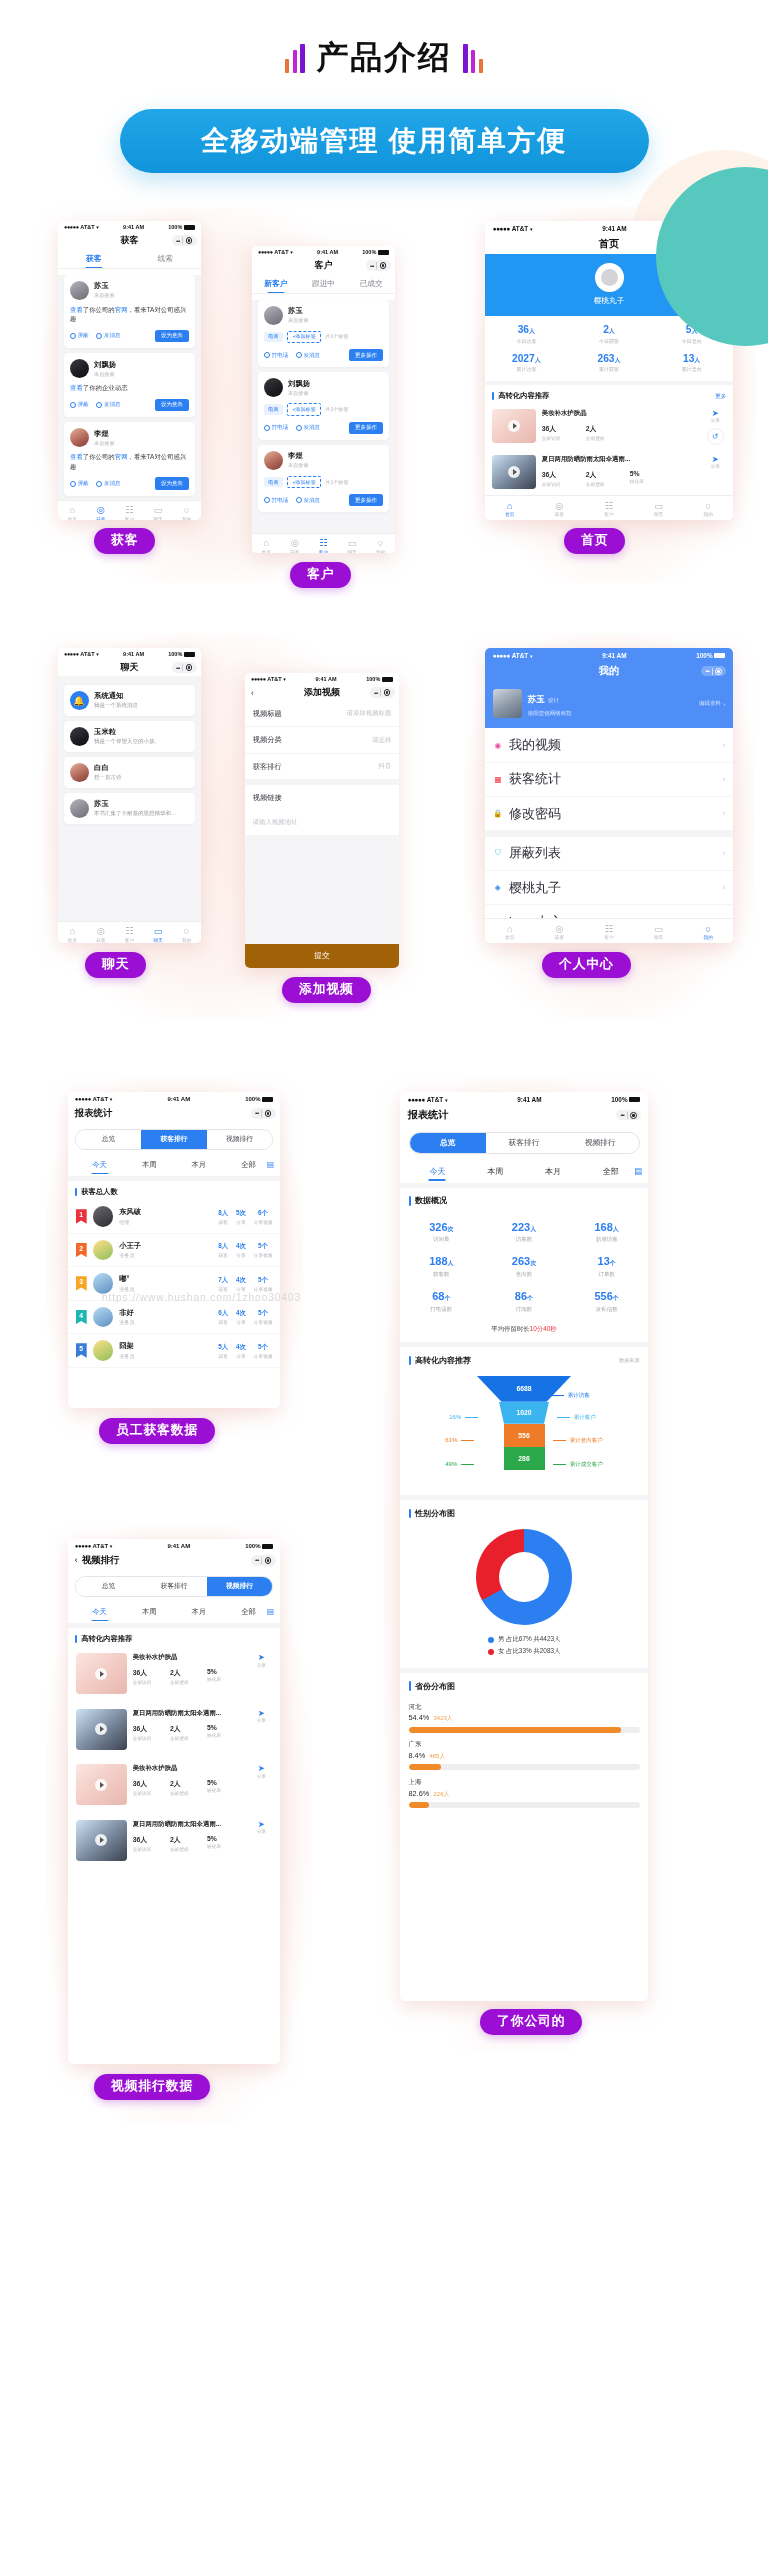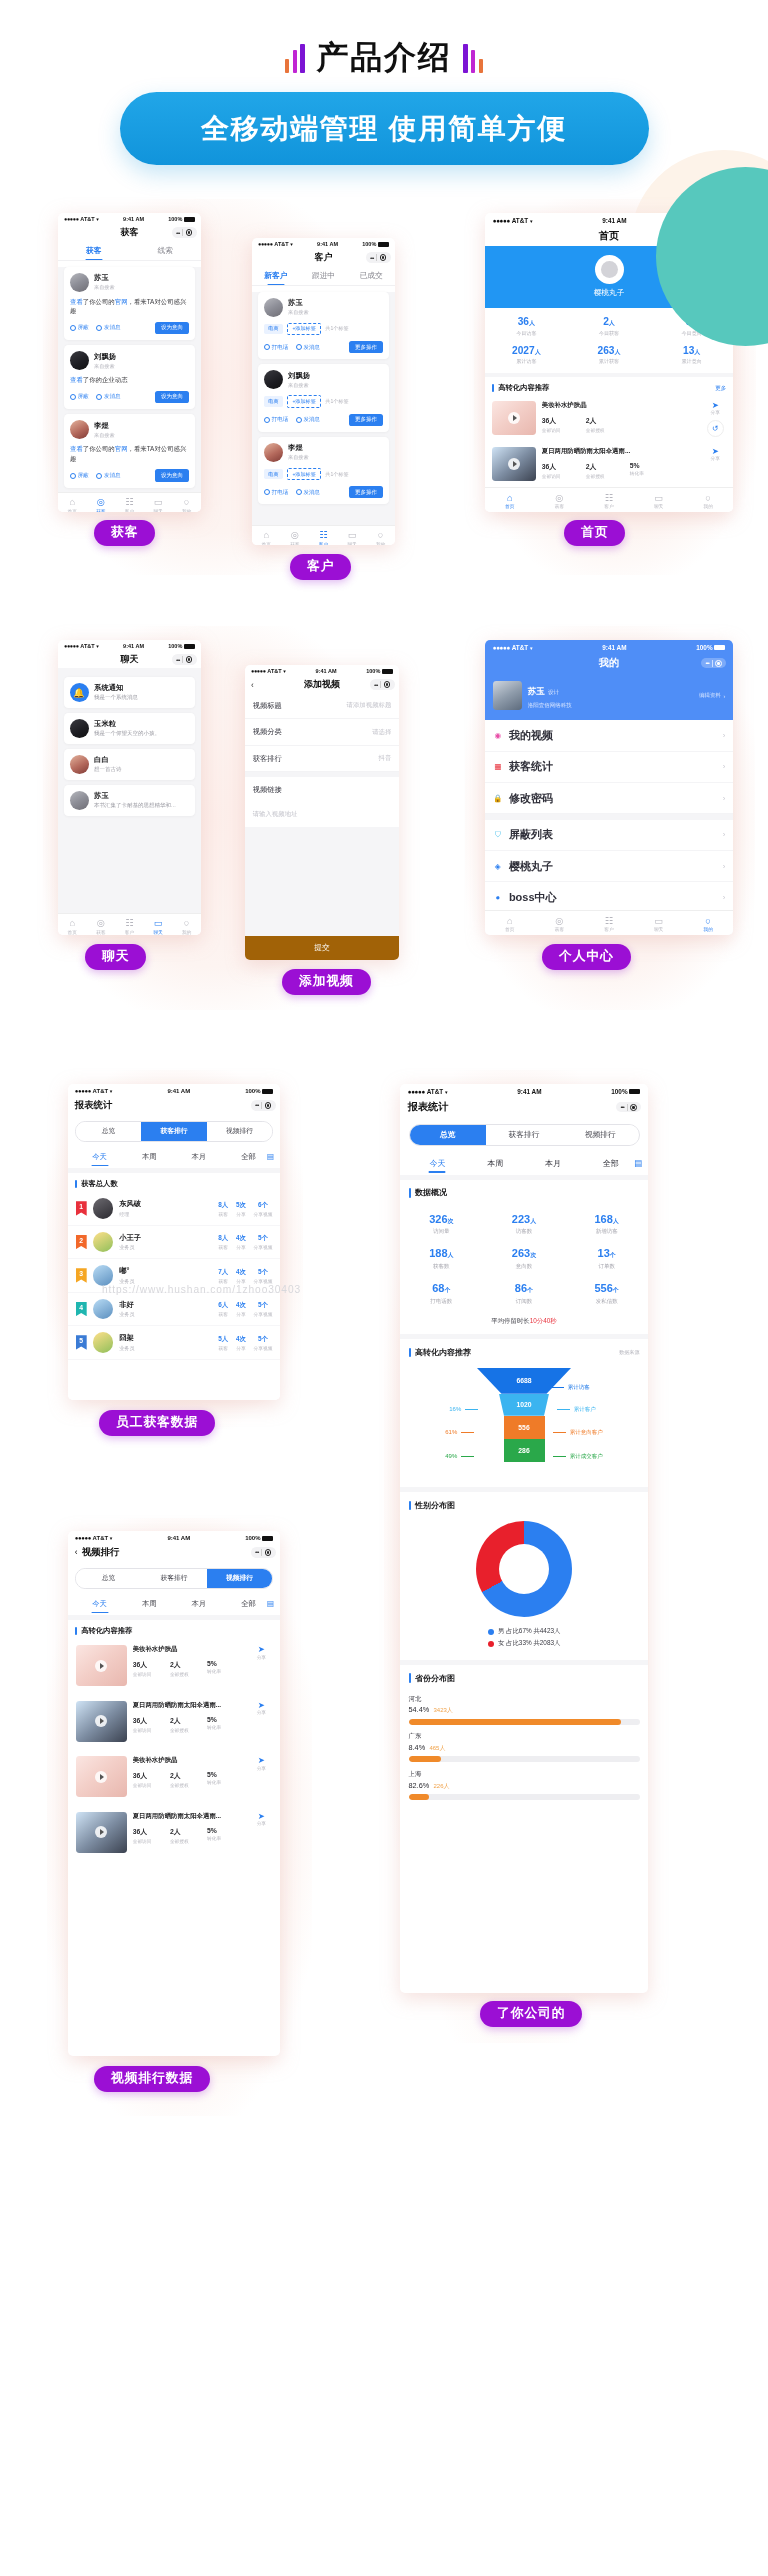--- a/index.html
+++ b/index.html
@@ -19,21 +19,21 @@
   .bars i { display:block; width:4.3px; border-radius:0.9px; }
   .bars .b1 { height:13.7px; background:#e8743b; }
   .bars .b2 { height:23px; background:#c026d3; }
   .bars .b3 { height:29px; background:#7c14d4; }
   .bars.right .b1 { height:29px; background:#7c14d4; }
   .bars.right .b2 { height:23px; background:#c026d3; }
   .bars.right .b3 { height:13.7px; background:#e8743b; }
   .hdr-title { font-size:32px; font-weight:bold; color:#101010; letter-spacing:1.7px; }
 
   .pill {
-    margin: 12px auto 0; width: 529px; height: 73px; border-radius: 37px;
+    margin: 29px auto 0; width: 529px; height: 64px; border-radius: 37px;
     background: linear-gradient(180deg,#21a6e8 0%, #1194db 100%);
     display:flex; align-items:center; justify-content:center;
     color:#fff; font-size:28px; font-weight:bold; letter-spacing:1.7px;
     box-shadow: 0 8.5px 22px rgba(25,150,220,.25);
     position:relative; z-index:3;
   }
   .sub {
     margin-top: 29px; text-align:center; font-size:19px; color:#1a1a1a; letter-spacing:0.9px;
     position:relative; z-index:3;
   }
@@ -181,21 +181,21 @@
   .myhead { background:#4f8ef7; padding:7.7px 7.7px 10.2px; display:flex; align-items:center; gap:6px;}
   .myhead .pic { width:29px;height:29px;border-radius:3.4px;flex:none;
      background: linear-gradient(150deg,#cfd6df 0%,#8f9cab 50%,#5d6b7d 100%);}
   .myhead .nm2 { font-size:8.5px; color:#fff; font-weight:bold;}
   .myhead .role { font-size:5.5px; color:#dbe7ff; margin-left:3.4px; font-weight:normal;}
   .myhead .co { font-size:5.5px; color:#dbe7ff; margin-top:3.4px;}
   .myhead .edit { margin-left:auto; font-size:5.5px; color:#cfe0ff; display:flex; align-items:center; gap:2.6px;}
   .mrow { display:flex; align-items:center; gap:6px; background:#fff; padding:7.7px;
      border-bottom:0.9px solid #f4f4f6;}
   .mrow .mi { width:10.2px; text-align:center; font-size:7.7px;}
-  .mrow .ml { font-size:11px; color:#30303a;font-weight:bold;}
+  .mrow .ml { font-size:13px; color:#30303a;}
   .mrow .ch { margin-left:auto; color:#c8c8d0; font-size:7.7px;}
   .gapy { height:5.1px; background:#f5f5f7; }
 
   
   .segwrap { padding:6px 6.8px; background:#fff;}
   .seg { display:flex; border:0.9px solid #e3e3e8; border-radius:10.2px; overflow:hidden;}
   .seg .sg { flex:1; text-align:center; font-size:6.8px; color:#4a4a52; padding:4.3px 0; background:#fff;}
   .seg .sg.on { background:#2b7ff0; color:#fff; font-weight:bold;}
   .dtabs { display:flex; background:#fff; padding:0 6.8px; position:relative;}
   .dtabs .dt { flex:1; text-align:center; font-size:7.3px; color:#3a3a42; padding:4.3px 0 6px; position:relative;}

